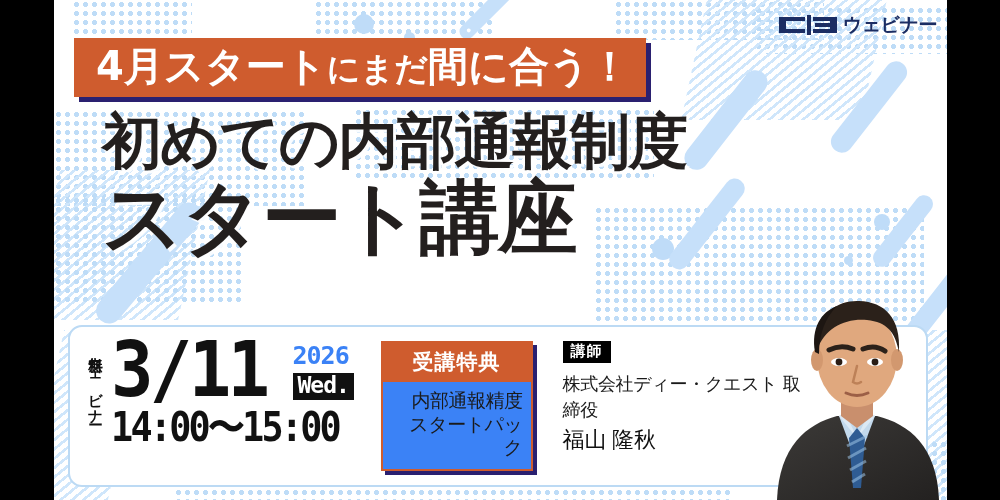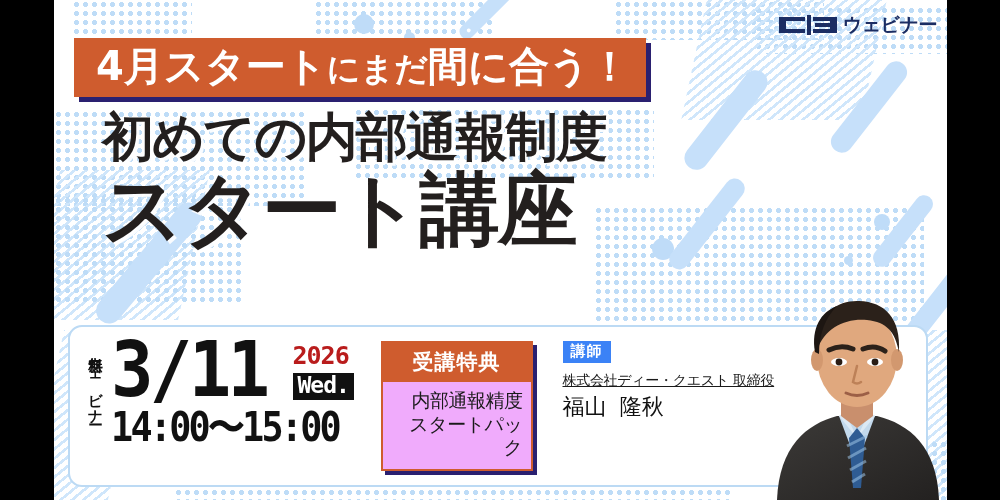--- a/index.html
+++ b/index.html
@@ -50,21 +50,21 @@
   .kicker .sm { font-size:33px; }
   .kicker .dotted { position:relative; }
   .kicker .dotted::before {
     content:"・・・・"; position:absolute; left:50%; transform:translateX(-50%);
     top:-23px; font-size:19px; letter-spacing:6px; color:#fff;
   }
 
   
   .title { position:absolute; left:48px; top:112px; z-index:25; color:#231f1e;
            font-family:"DejaVu Sans","Liberation Sans",sans-serif; font-weight:700; }
-  .title .l1 { font-size:52px; line-height:0.98; letter-spacing:-2px; display:block;
+  .title .l1 { font-size:60px; line-height:0.98; letter-spacing:-2px; display:block;
                text-shadow:3px 3px 0 rgba(255,255,255,0.9); }
   .title .l2 { font-size:80px; line-height:1.02; letter-spacing:-2px; display:block; margin-top:6px;
                text-shadow:3px 3px 0 rgba(255,255,255,0.9); }
 
   
   .panel {
     position:absolute; left:14px; top:325px; width:860px; height:162px;
     background:#ffffff; border:2px solid #bcdaf4; border-radius:14px; z-index:28;
     display:flex; align-items:flex-start;
   }
@@ -79,60 +79,60 @@
 
   
   .dateblock { position:relative; margin:12px 0 0 6px; width:250px; }
   .bigdate {
     font-size:76px; font-weight:700; line-height:0.82; color:#111;
     font-family:"DejaVu Sans Mono","Liberation Mono",monospace;
     letter-spacing:-4px; transform:scaleX(0.93); transform-origin:left center;
     display:inline-block;
   }
   .yearwrap { position:absolute; left:182px; top:4px; width:70px; }
-  .year { font-size:25px; font-weight:700; color:#b91c1c; line-height:1;
+  .year { font-size:25px; font-weight:700; color:#3b82f6; line-height:1;
           font-family:"DejaVu Sans Mono","Liberation Mono",monospace; letter-spacing:-1px; }
   .dow {
     display:inline-block; background:#111; color:#fff; font-size:23px; font-weight:700;
     padding:1px 5px 3px; margin-top:5px; line-height:1;
     font-family:"DejaVu Sans Mono","Liberation Mono",monospace; letter-spacing:-1px;
   }
   .timerow {
     font-size:40px; font-weight:700; color:#111; line-height:1; margin-top:6px;
     font-family:"DejaVu Sans Mono","Liberation Mono",monospace;
     letter-spacing:-3px; transform:scaleX(0.92); transform-origin:left center;
     white-space:nowrap;
   }
 
   
   .benefit { position:relative; margin:14px 0 0 20px; width:152px; }
   .benefit-shadow { position:absolute; left:4px; top:4px; width:100%; height:100%; background:#2a2070; }
-  .benefit-inner { position:relative; border:2px solid #cf5c2e; background:#f0abfc; }
+  .benefit-inner { position:relative; border:2px solid #cf5c2e; background:#3b82f6; }
   .benefit-head {
     background:#cf5c2e; color:#fff; font-size:21px; font-weight:700;
     text-align:center; padding:5px 0 6px; letter-spacing:1px;
     font-family:"DejaVu Sans","Liberation Sans",sans-serif;
   }
   .benefit-body {
     color:#1a1a1a; font-size:19px; font-weight:500; text-align:right;
     padding:7px 8px 9px 10px; line-height:1.24; letter-spacing:-0.5px;
     font-family:"DejaVu Sans","Liberation Sans",sans-serif;
   }
 
   
   .speaker { margin:14px 0 0 30px; width:255px; }
   .sp-badge {
-    display:inline-block; background:#3b82f6; color:#fff; font-size:15px; font-weight:700;
+    display:inline-block; background:#000000; color:#fff; font-size:15px; font-weight:700;
     padding:3px 8px 4px; letter-spacing:1px; line-height:1;
     font-family:"DejaVu Sans","Liberation Sans",sans-serif;
   }
-  .sp-line { font-size:14px; color:#1a1a1a; line-height:1.42; margin-top:8px; letter-spacing:-0.3px;
-             font-family:"DejaVu Sans","Liberation Sans",sans-serif;text-decoration:underline; }
+  .sp-line { font-size:18px; color:#1a1a1a; line-height:1.42; margin-top:8px; letter-spacing:-0.3px;
+             font-family:"DejaVu Sans","Liberation Sans",sans-serif; }
   .sp-name { font-size:22px; color:#111; margin-top:7px; letter-spacing:0px; line-height:1;
-             font-family:Liberation Mono, monospace; }
+             font-family:Liberation Serif, serif; }
 
   
   .photo { position:absolute; right:0px; top:288px; width:180px; height:212px; z-index:40; overflow:hidden; }
   .photo svg { display:block; }
 </style>
 </head>
 <body>
 
 <div id="banner">
 

